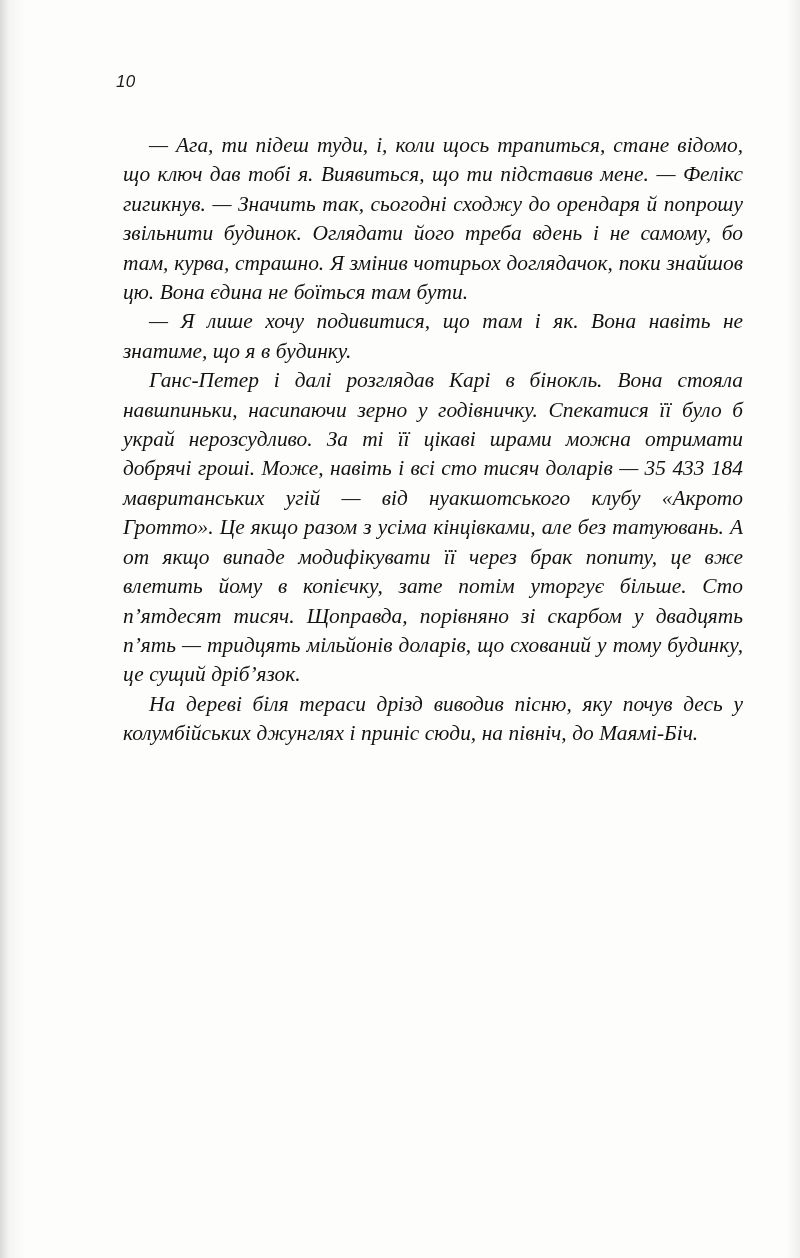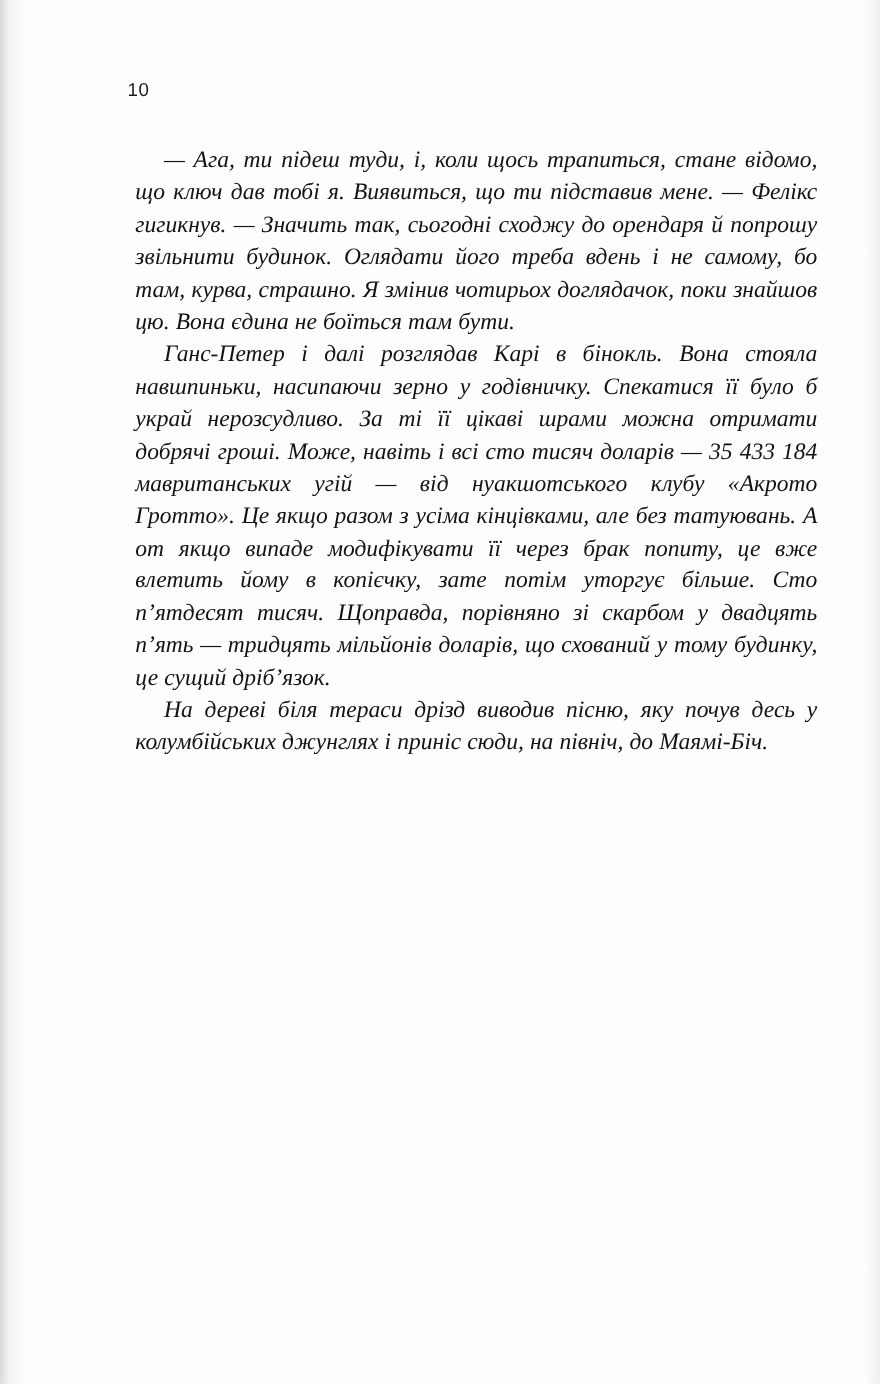--- a/index.html
+++ b/index.html
@@ -51,20 +51,21 @@
   
   .folio {
     position: absolute;
     left: 116px;
     top: 72px;
     font-family: "Liberation Sans", "DejaVu Sans", sans-serif;
     font-size: 17px;
     line-height: 20px;
     color: #1b1b1b;
     letter-spacing: 0.4px;
+    font-style: italic;
   }
 
   
   .text-column {
     position: absolute;
     left: 123px;
     top: 131px;
     width: 620px;
     font-style: italic;
   }
@@ -91,17 +92,18 @@
 
 <div class="page">
 
   <div class="gutter-shadow"></div>
   <div class="edge-shadow-right"></div>
 
   <div class="folio">10</div>
 
   <div class="text-column">
     <p>— Ага, ти підеш туди, і, коли щось трапиться, стане відомо, що ключ дав тобі я. Виявиться, що ти підставив мене. — Фелікс гигикнув. — Значить так, сьогодні сходжу до орендаря й попрошу звільнити будинок. Оглядати його треба вдень і не самому, бо там, курва, страшно. Я змінив чотирьох доглядачок, поки знайшов цю. Вона єдина не боїться там бути.</p>
+    <p>— Я лише хочу подивитися, що там і як. Вона навіть не знатиме, що я в будинку.</p>
     <p>Ганс-Петер і далі розглядав Карі в бінокль. Вона стояла навшпиньки, насипаючи зерно у годівничку. Спекатися її було б украй нерозсудливо. За ті її цікаві шрами можна отримати добрячі гроші. Може, навіть і всі сто тисяч доларів — 35 433 184 мавританських угій — від нуакшотського клубу «Акрото Гротто». Це якщо разом з усіма кінцівками, але без татуювань. А от якщо випаде модифікувати її через брак попиту, це вже влетить йому в копієчку, зате потім уторгує більше. Сто п’ятдесят тисяч. Щоправда, порівняно зі скарбом у двадцять п’ять — тридцять мільйонів доларів, що схований у тому будинку, це сущий дріб’язок.</p>
     <p>На дереві біля тераси дрізд виводив пісню, яку почув десь у колумбійських джунглях і приніс сюди, на північ, до Маямі-Біч.</p>
   </div>
 
 </div>
 
 </body></html>

